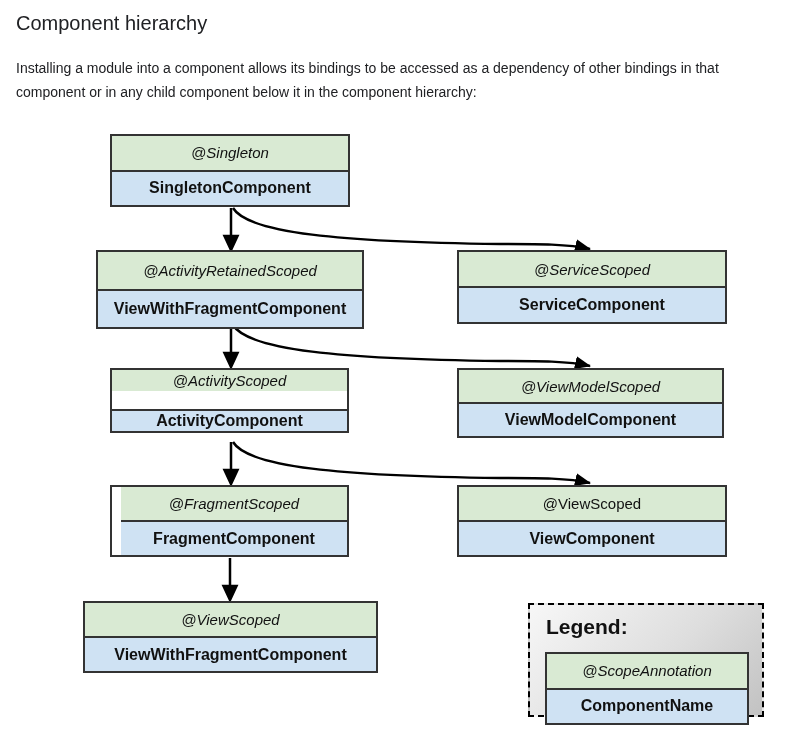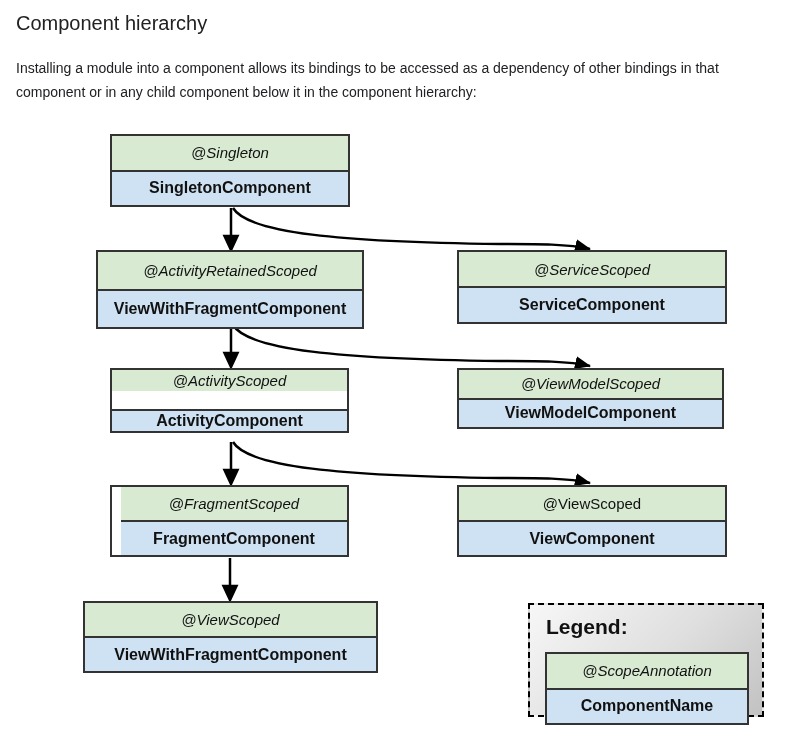--- a/index.html
+++ b/index.html
@@ -38,21 +38,21 @@
     flex: 1; background: #cfe2f3; border-top: 2px solid #333333;
     display: flex; align-items: center; justify-content: center;
     font-size: 16px; font-weight: bold; color: #111111;
   }
 
   
   .n-singleton         { left: 110px; top: 134px; width: 240px; height: 73px; }
   .n-activity-retained { left:  96px; top: 250px; width: 268px; height: 79px; }
   .n-service           { left: 457px; top: 250px; width: 270px; height: 74px; }
   .n-activity          { left: 110px; top: 368px; width: 239px; height: 65px; gap: 18px; }
-  .n-view-model        { left: 457px; top: 368px; width: 267px; height: 61px; }
+  .n-view-model        { left: 457px; top: 368px; width: 267px; height: 70px; }
   .n-fragment          { left: 110px; top: 485px; width: 239px; height: 72px; padding-left: 9px; }
   .n-view              { left: 457px; top: 485px; width: 270px; height: 72px; }
   .n-view-with-frag    { left:  83px; top: 601px; width: 295px; height: 72px; }
 
   .legend {
     position: absolute; left: 528px; top: 603px; width: 236px; height: 114px;
     border: 2px dashed #000000;
     background: linear-gradient(135deg, #f7f7f7 0%, #dedede 55%, #c2c2c2 100%);
   }
   .legend-title {

